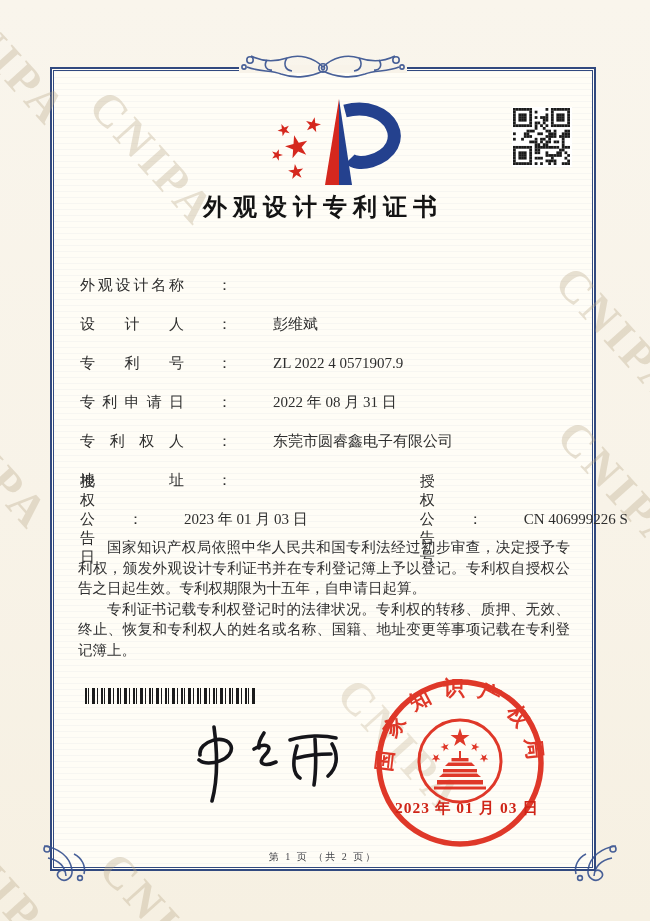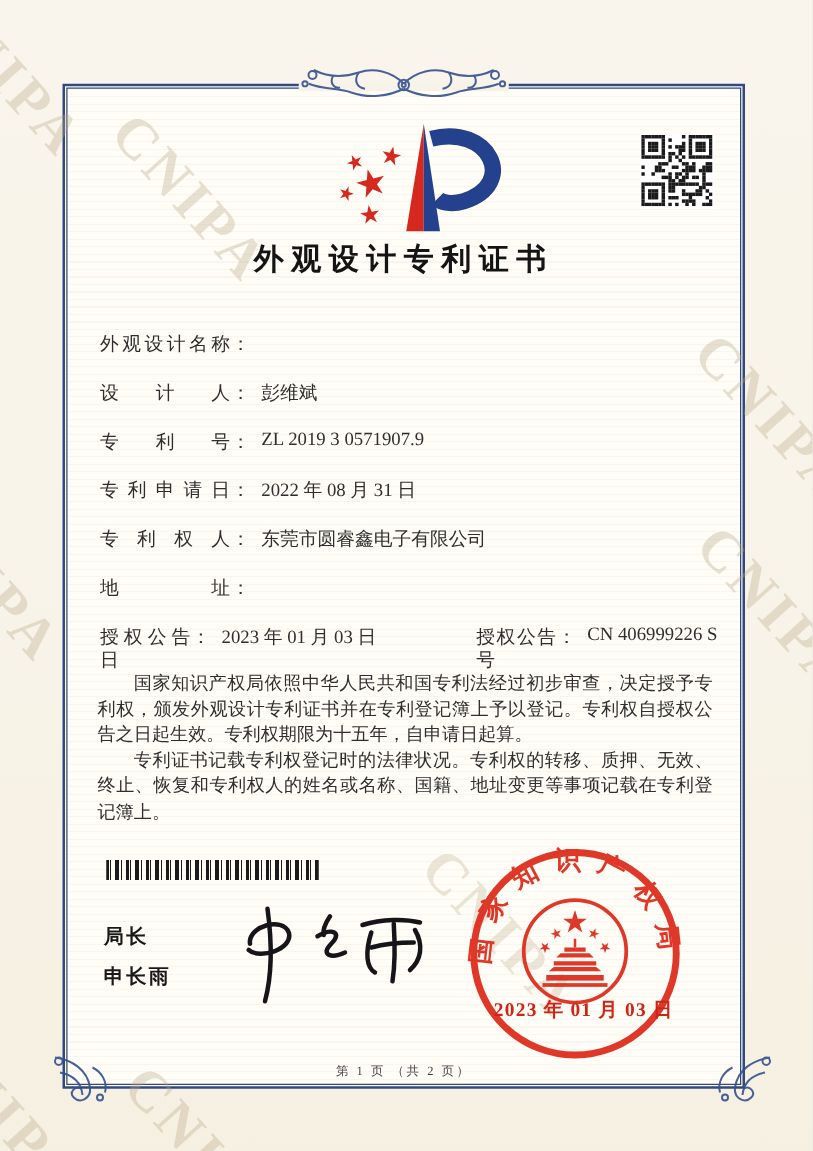--- a/index.html
+++ b/index.html
@@ -42,21 +42,21 @@
   
   .cert-no{position:absolute;left:32px;top:38px;font-size:15px;color:#333;letter-spacing:1px;}
   .logo{position:absolute;left:203px;top:28px;}
   .qr{position:absolute;left:462px;top:40px;width:58px;height:58px;background:#fff;padding:1px;}
   .title{
     position:absolute;left:0;top:124px;width:100%;text-align:center;
     font-size:24px;font-weight:700;letter-spacing:6px;color:#141414;
   }
   
   .fields{position:absolute;left:30px;top:199px;width:494px;font-size:15px;color:#2e2e2e;}
-  .f-row{height:39px;display:flex;align-items:flex-start;}
+  .f-row{height:39px;display:flex;align-items:center;gap:32px;}
   .f-label{display:inline-block;width:104px;text-align:justify;text-align-last:justify;}
   .f-colon{margin-left:1px;}
   .f-value{margin-left:9px;white-space:nowrap;}
   .f-label2{display:inline-block;width:92px;text-align:justify;text-align-last:justify;margin-left:80px;}
   
   .body-text{
     position:absolute;left:28px;top:470px;width:492px;
     font-size:14.5px;line-height:20.5px;color:#2f2f30;text-align:justify;
   }
   .body-text p{margin:0;text-indent:2em;}
@@ -384,21 +384,21 @@
           <span class="f-colon">：</span>
       </div>
       <div class="f-row">
         <span class="f-label">设计人</span>
           <span class="f-colon">：</span>
         <span class="f-value">彭维斌</span>
       </div>
       <div class="f-row">
         <span class="f-label">专利号</span>
           <span class="f-colon">：</span>
-        <span class="f-value">ZL 2019 3 0571907.9</span>
+        <span class="f-value">ZL 2022 4 0571907.9</span>
       </div>
       <div class="f-row">
         <span class="f-label">专利申请日</span>
           <span class="f-colon">：</span>
         <span class="f-value">2022 年 08 月 31 日</span>
       </div>
       <div class="f-row">
         <span class="f-label">专利权人</span>
           <span class="f-colon">：</span>
         <span class="f-value">东莞市圆睿鑫电子有限公司</span>
@@ -417,24 +417,20 @@
       </div>
     </div>
 
     <div class="body-text">
       <p>国家知识产权局依照中华人民共和国专利法经过初步审查，决定授予专利权，颁发外观设计专利证书并在专利登记簿上予以登记。专利权自授权公告之日起生效。专利权期限为十五年，自申请日起算。</p>
       <p>专利证书记载专利权登记时的法律状况。专利权的转移、质押、无效、终止、恢复和专利权人的姓名或名称、国籍、地址变更等事项记载在专利登记簿上。</p>
     </div>
 
     <div class="barcode"></div>
 
-    <div class="director">
-      <div>局长</div>
-      <div>申长雨</div>
-    </div>
 
     <svg class="signature" width="180" height="92" viewBox="0 0 180 92">
       <g stroke="#15151a" stroke-width="3.6" fill="none" stroke-linecap="round" stroke-linejoin="round">
         <path d="M20,38 C18,24 46,16 51,29 C55,42 28,51 19,43"></path>
         <path d="M34,10 C37,32 39,58 32,84"></path>
         <path d="M84,16 C80,22 78,27 79,31"></path>
         <path d="M74,32 C86,25 94,29 85,38 C76,47 85,50 96,45"></path>
         <path d="M110,23 C126,18 144,18 156,21"></path>
         <path d="M117,29 C112,45 113,57 120,61"></path>
         <path d="M135,22 C136,38 136,55 134,68"></path>

